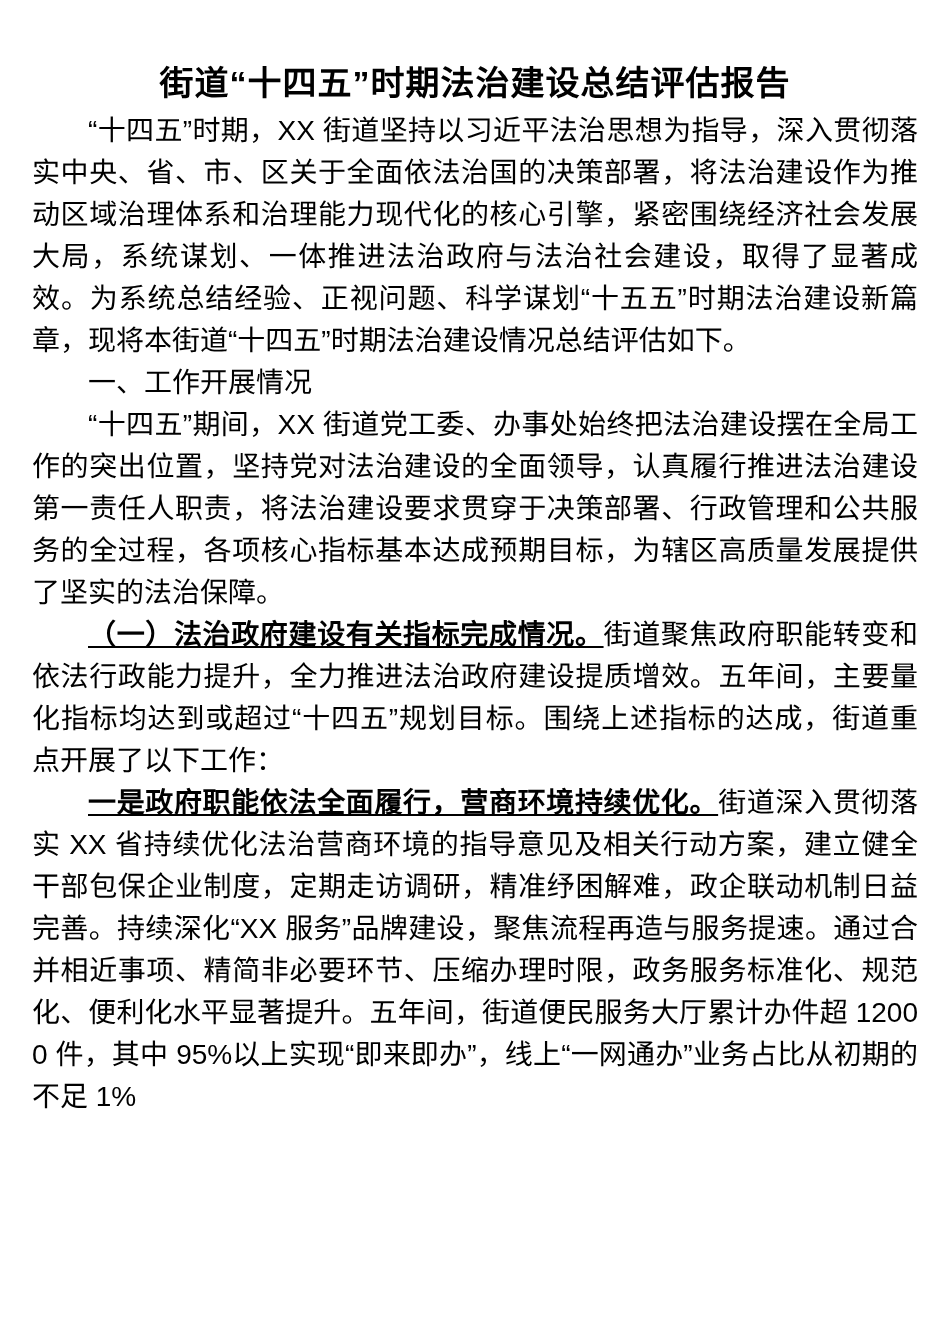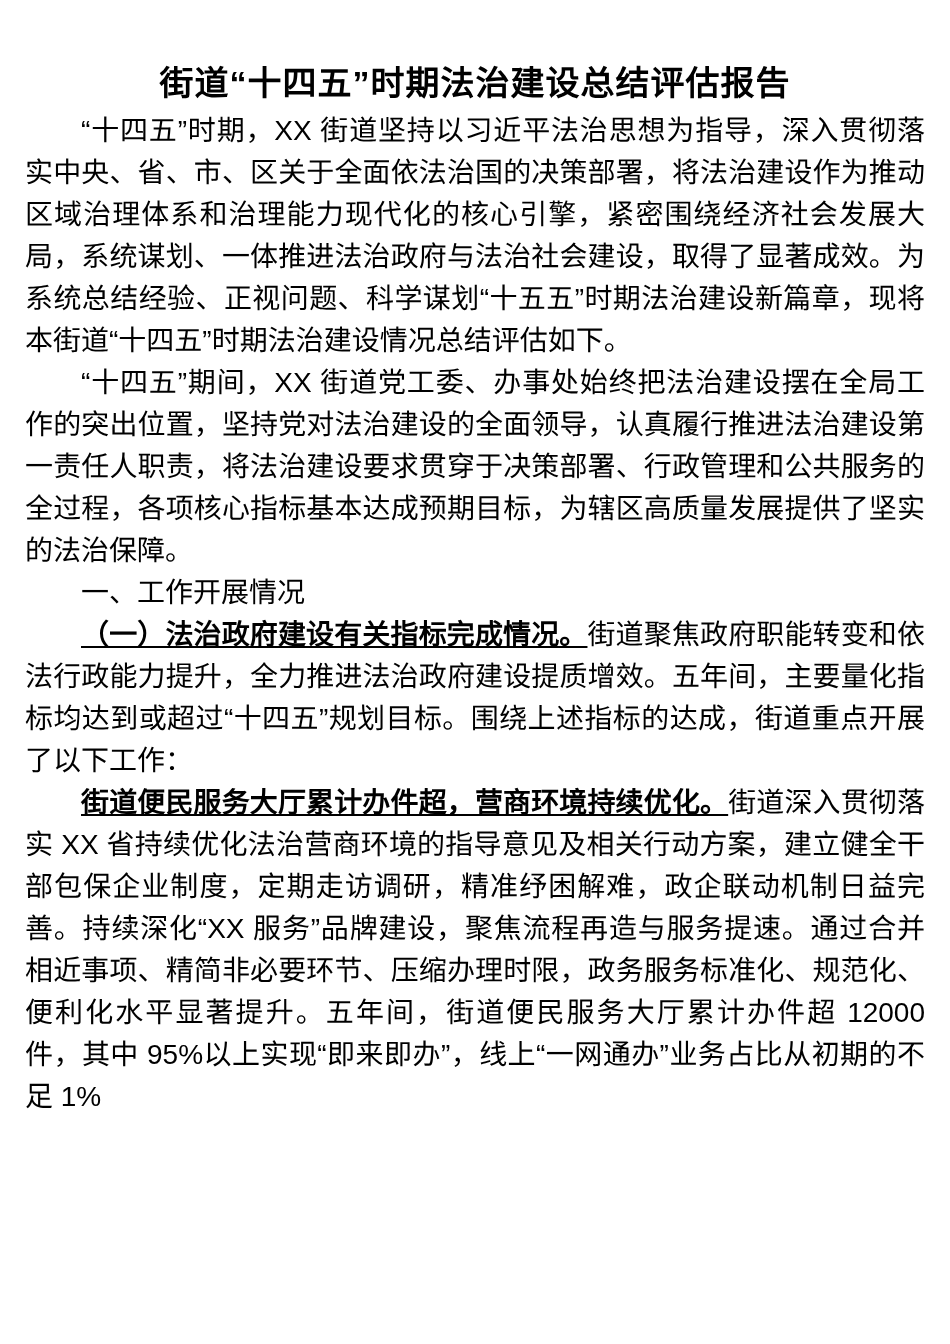--- a/index.html
+++ b/index.html
@@ -7,21 +7,21 @@
     padding: 0;
     background: #ffffff;
   }
   .page {
     position: relative;
     width: 950px;
     height: 1344px;
     margin: 0;
     background: #ffffff;
     box-sizing: border-box;
-    padding: 0 25px;
+    padding: 0 32px;
     overflow: hidden;
     font-family: "Liberation Sans", "DejaVu Sans", sans-serif;
     color: #000000;
   }
   .doc-title {
     margin: 0;
     padding-top: 56px;
     font-size: 34px;
     line-height: 54px;
     font-weight: bold;
@@ -43,21 +43,21 @@
 </style>
 </head>
 <body>
 
 <div class="page">
 
   <h1 class="doc-title">街道“十四五”时期法治建设总结评估报告</h1>
 
   <p class="para">“十四五”时期，XX 街道坚持以习近平法治思想为指导，深入贯彻落实中央、省、市、区关于全面依法治国的决策部署，将法治建设作为推动区域治理体系和治理能力现代化的核心引擎，紧密围绕经济社会发展大局，系统谋划、一体推进法治政府与法治社会建设，取得了显著成效。为系统总结经验、正视问题、科学谋划“十五五”时期法治建设新篇章，现将本街道“十四五”时期法治建设情况总结评估如下。</p>
 
+  <p class="para">一、工作开展情况</p>
+
   <p class="para">“十四五”期间，XX 街道党工委、办事处始终把法治建设摆在全局工作的突出位置，坚持党对法治建设的全面领导，认真履行推进法治建设第一责任人职责，将法治建设要求贯穿于决策部署、行政管理和公共服务的全过程，各项核心指标基本达成预期目标，为辖区高质量发展提供了坚实的法治保障。</p>
-
-  <p class="para">一、工作开展情况</p>
 
   <p class="para"><span class="lead-bold">（一）法治政府建设有关指标完成情况。</span><span>街道聚焦政府职能转变和依法行政能力提升，全力推进法治政府建设提质增效。五年间，主要量化指标均达到或超过“十四五”规划目标。围绕上述指标的达成，街道重点开展了以下工作：</span></p>
 
-  <p class="para"><span class="lead-bold">街道便民服务大厅累计办件超，营商环境持续优化。</span><span>街道深入贯彻落实 XX 省持续优化法治营商环境的指导意见及相关行动方案，建立健全干部包保企业制度，定期走访调研，精准纾困解难，政企联动机制日益完善。持续深化“XX 服务”品牌建设，聚焦流程再造与服务提速。通过合并相近事项、精简非必要环节、压缩办理时限，政务服务标准化、规范化、便利化水平显著提升。五年间，街道便民服务大厅累计办件超 12000 件，其中 95%以上实现“即来即办”，线上“一网通办”业务占比从初期的不足 1%</span></p>
+  <p class="para"><span class="lead-bold">一是政府职能依法全面履行，营商环境持续优化。</span><span>街道深入贯彻落实 XX 省持续优化法治营商环境的指导意见及相关行动方案，建立健全干部包保企业制度，定期走访调研，精准纾困解难，政企联动机制日益完善。持续深化“XX 服务”品牌建设，聚焦流程再造与服务提速。通过合并相近事项、精简非必要环节、压缩办理时限，政务服务标准化、规范化、便利化水平显著提升。五年间，街道便民服务大厅累计办件超 12000 件，其中 95%以上实现“即来即办”，线上“一网通办”业务占比从初期的不足 1%</span></p>
 
 </div>
 
 </body></html>

